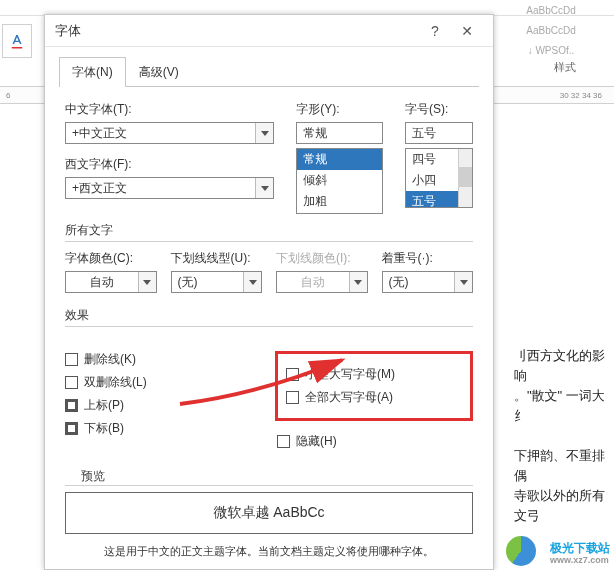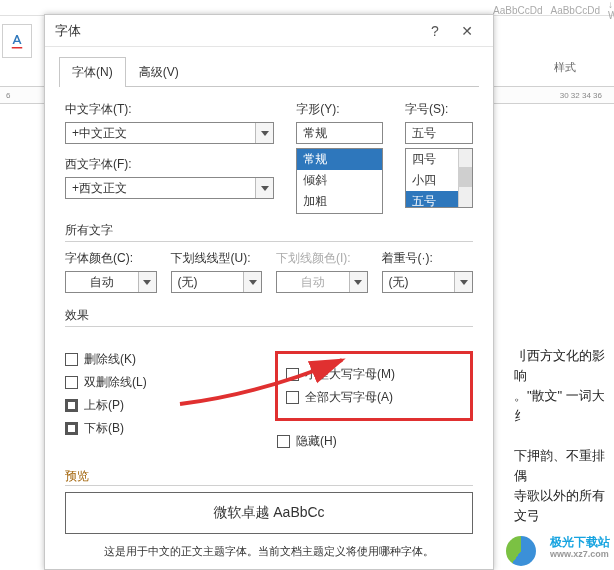--- a/index.html
+++ b/index.html
@@ -1,28 +1,28 @@
 <!DOCTYPE html>
 <html><head>
 <meta charset="utf-8">
 <style>
   *{box-sizing:border-box;margin:0;padding:0;}
   body{font-family:"Microsoft YaHei","Segoe UI",sans-serif;font-size:12px;background:#fff;color:#333;width:614px;height:570px;overflow:hidden;position:relative;}
   
   .bg{position:absolute;top:0;left:0;right:0;height:100%;}
   .ribbon{height:16px;background:#fff;border-bottom:1px solid #e0e0e0;display:flex;align-items:center;padding-left:6px;gap:6px;color:#c0c0c0;font-size:10px;}
   .ribbon-icons span{display:inline-block;width:18px;height:14px;}
-  .styles-panel{position:absolute;top:0;right:4px;width:118px;display:flex;flex-direction:row;gap:6px;}
+  .styles-panel{position:absolute;top:0;right:4px;width:118px;display:flex;flex-direction:column;gap:0;}
   .style-box{height:20px;font-size:10px;color:#aaa;display:flex;align-items:center;justify-content:center;border:1px solid transparent;}
   .styles-label{position:absolute;top:60px;right:38px;font-size:11px;color:#666;}
   .ruler{position:absolute;top:86px;left:0;right:0;height:18px;border-top:1px solid #d0d0d0;border-bottom:1px solid #d0d0d0;background:#fcfcfc;display:flex;align-items:center;font-size:8px;color:#888;}
   .ruler span{margin-left:6px;}
   .ruler .ticks{position:absolute;right:12px;}
   .doc-text{position:absolute;right:0;top:346px;width:100px;font-size:13px;line-height:20px;color:#222;overflow:hidden;}
-  .logo{position:absolute;right:4px;bottom:4px;display:flex;align-items:flex-start;gap:14px;}
+  .logo{position:absolute;right:4px;bottom:4px;display:flex;align-items:flex-end;gap:14px;}
   .logo-mark{width:30px;height:30px;border-radius:50%;background:conic-gradient(#3b90d8 0 60%, #7bc143 60% 100%);position:relative;}
   .logo-txt{font-size:12px;color:#17a4e0;font-weight:bold;line-height:12px;}
   .logo-txt small{display:block;font-size:9px;color:#999;}
 
   
   .dialog{position:absolute;top:14px;left:44px;width:450px;height:556px;border:1px solid #c7c7c7;background:#fff;box-shadow:0 0 6px rgba(0,0,0,0.25);}
   .sidebar-pill{position:absolute;top:24px;left:2px;width:30px;height:34px;border:1px solid #cfcfcf;background:#fff;display:flex;align-items:center;justify-content:center;}
   .sidebar-pill svg{fill:#2e77bc;}
 
   .titlebar{height:32px;border-bottom:1px solid #e5e5e5;display:flex;align-items:center;padding:8px 10px;}
@@ -59,21 +59,21 @@
   .effects{display:flex;margin-top:24px;}
   .eff-col{flex:1;display:flex;flex-direction:column;gap:6px;}
   .ck{display:flex;align-items:center;gap:6px;}
   .ck .box{width:13px;height:13px;border:1px solid #555;background:#fff;}
   .ck .box.filled{background:#555;position:relative;}
   .ck .box.filled:after{content:"";position:absolute;inset:2px;background:#fff;}
   .highlight{border:3px solid #e03030;padding:12px 8px;width:198px;}
   .arrow-wrap{position:absolute;left:170px;top:346px;pointer-events:none;}
   .arrow-wrap svg{overflow:visible;}
 
-  .preview-lbl{font-size:12px;color:#a16207;margin-top:18px;}
+  .preview-lbl{font-size:12px;color:#404040;margin-top:18px;margin-left:16px;}
   .preview-box{margin-top:6px;height:42px;border-right:1px solid #666;border-left:1px solid #666;display:flex;align-items:center;justify-content:center;position:relative;}
   .preview-box:before,.preview-box:after{content:"";position:absolute;width:12px;height:1px;background:#666;}
   .preview-box:before{left:0;bottom:0;} .preview-box:after{right:0;bottom:0;}
   .preview-box .pb-t{position:absolute;top:0;left:0;width:12px;height:1px;background:#666;}
   .preview-box .pb-tr{position:absolute;top:0;right:0;width:12px;height:1px;background:#666;}
   .preview-box .pb-mid{border-top:1px solid #666;border-bottom:1px solid #666;height:100%;flex:1;margin:0 12px;display:flex;align-items:center;justify-content:center;padding:0 30px;}
   .preview-text{font-size:14px;}
   .hint{font-size:11px;color:#333;text-align:center;margin-top:10px;}
 </style>
 </head>

